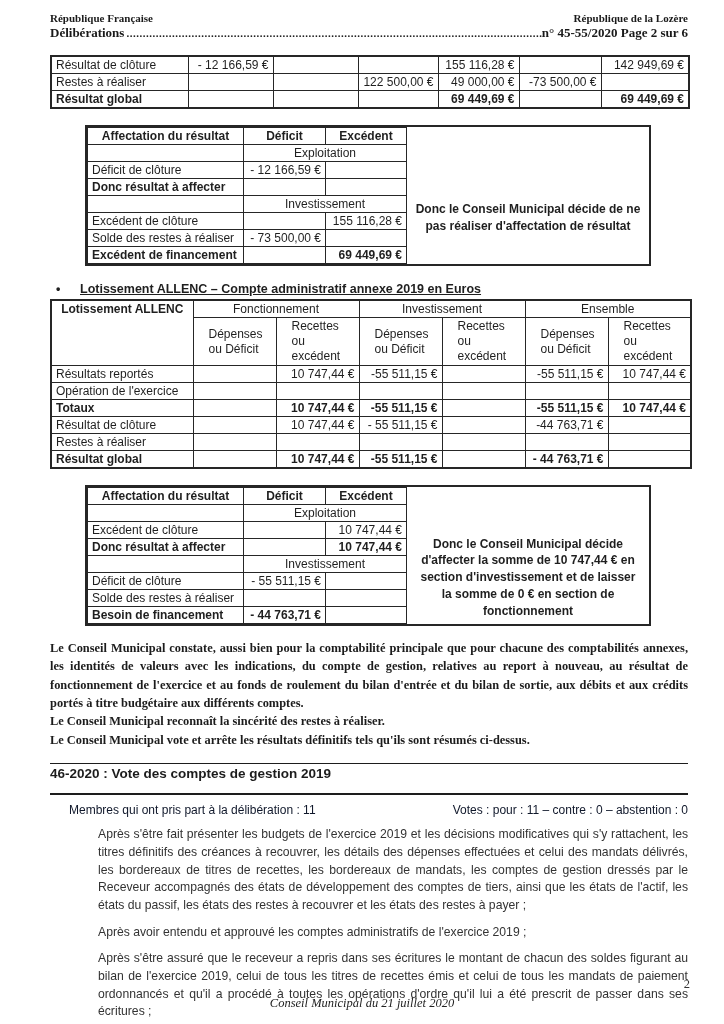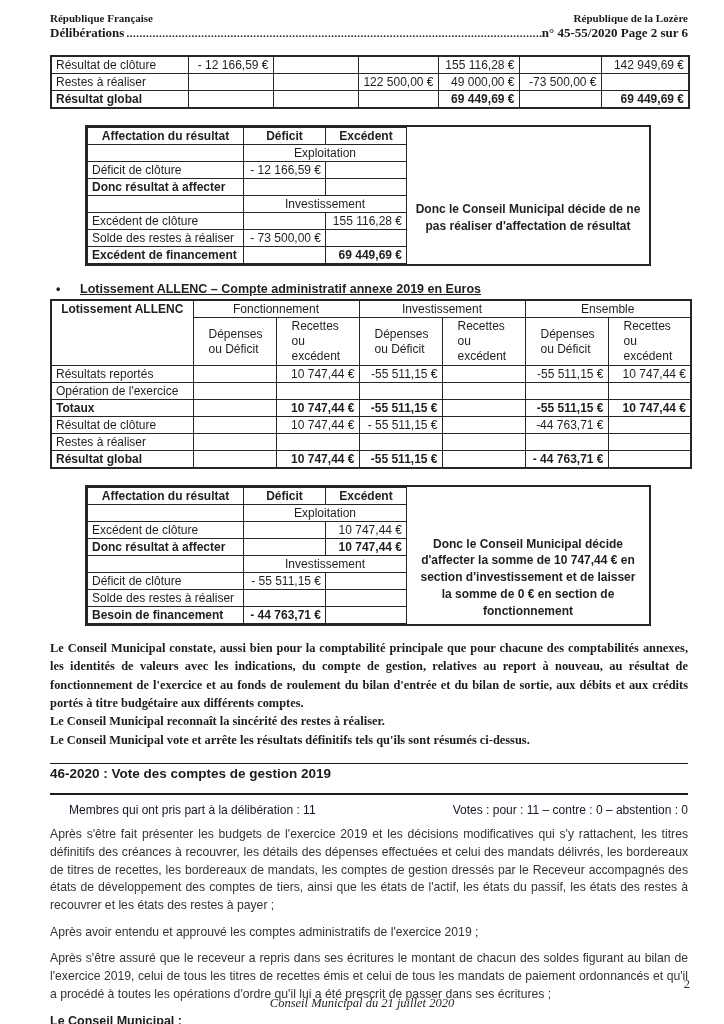--- a/index.html
+++ b/index.html
@@ -68,21 +68,21 @@
 
   
   .bullet-line { margin: 16px 0 0 0; display: flex; font-size: 12.5px; font-weight: bold; align-items: baseline; }
   .bullet-dot { width: 30px; padding-left: 6px; }
   .bullet-text { text-decoration: underline; }
   .bullet-gap { height: 3px; }
 
   
   .conclusions { margin-top: 13px; font-weight: bold; color: #1c1c1c; font-family: Liberation Serif, serif; }
   .conclusions p { text-align: justify; font-size: 12.4px; line-height: 1.48; }
-  .para { text-align: justify; font-size: 12.2px; line-height: 1.45; color: #333333; margin-top: 9px; }
+  .para { text-align: justify; font-size: 12.2px; line-height: 1.45; color: #333333; margin-top: 9px; margin-left: 48px; }
 
   
   .sec-rule-wrap { margin-top: 14px; border-top: 1px solid #1d1d1d; border-bottom: 2px solid #1d1d1d; padding: 2px 0 12px 0; }
   .sec-title { font-weight: bold; font-size: 13.5px; color: #1c1c1c; }
   .mv-row { display: flex; justify-content: space-between; font-size: 12px; color: #0f172a; margin-top: 8px; margin-left: 19px; }
   .lcm { margin-top: 11px; font-weight: bold; font-size: 12.5px; color: #1c1c1c; }
 
   
   .page-num { position: absolute; right: 34px; bottom: 32px; font-family: "Liberation Serif", serif; font-size: 12.5px; color: #333; }
   .footer-center {

